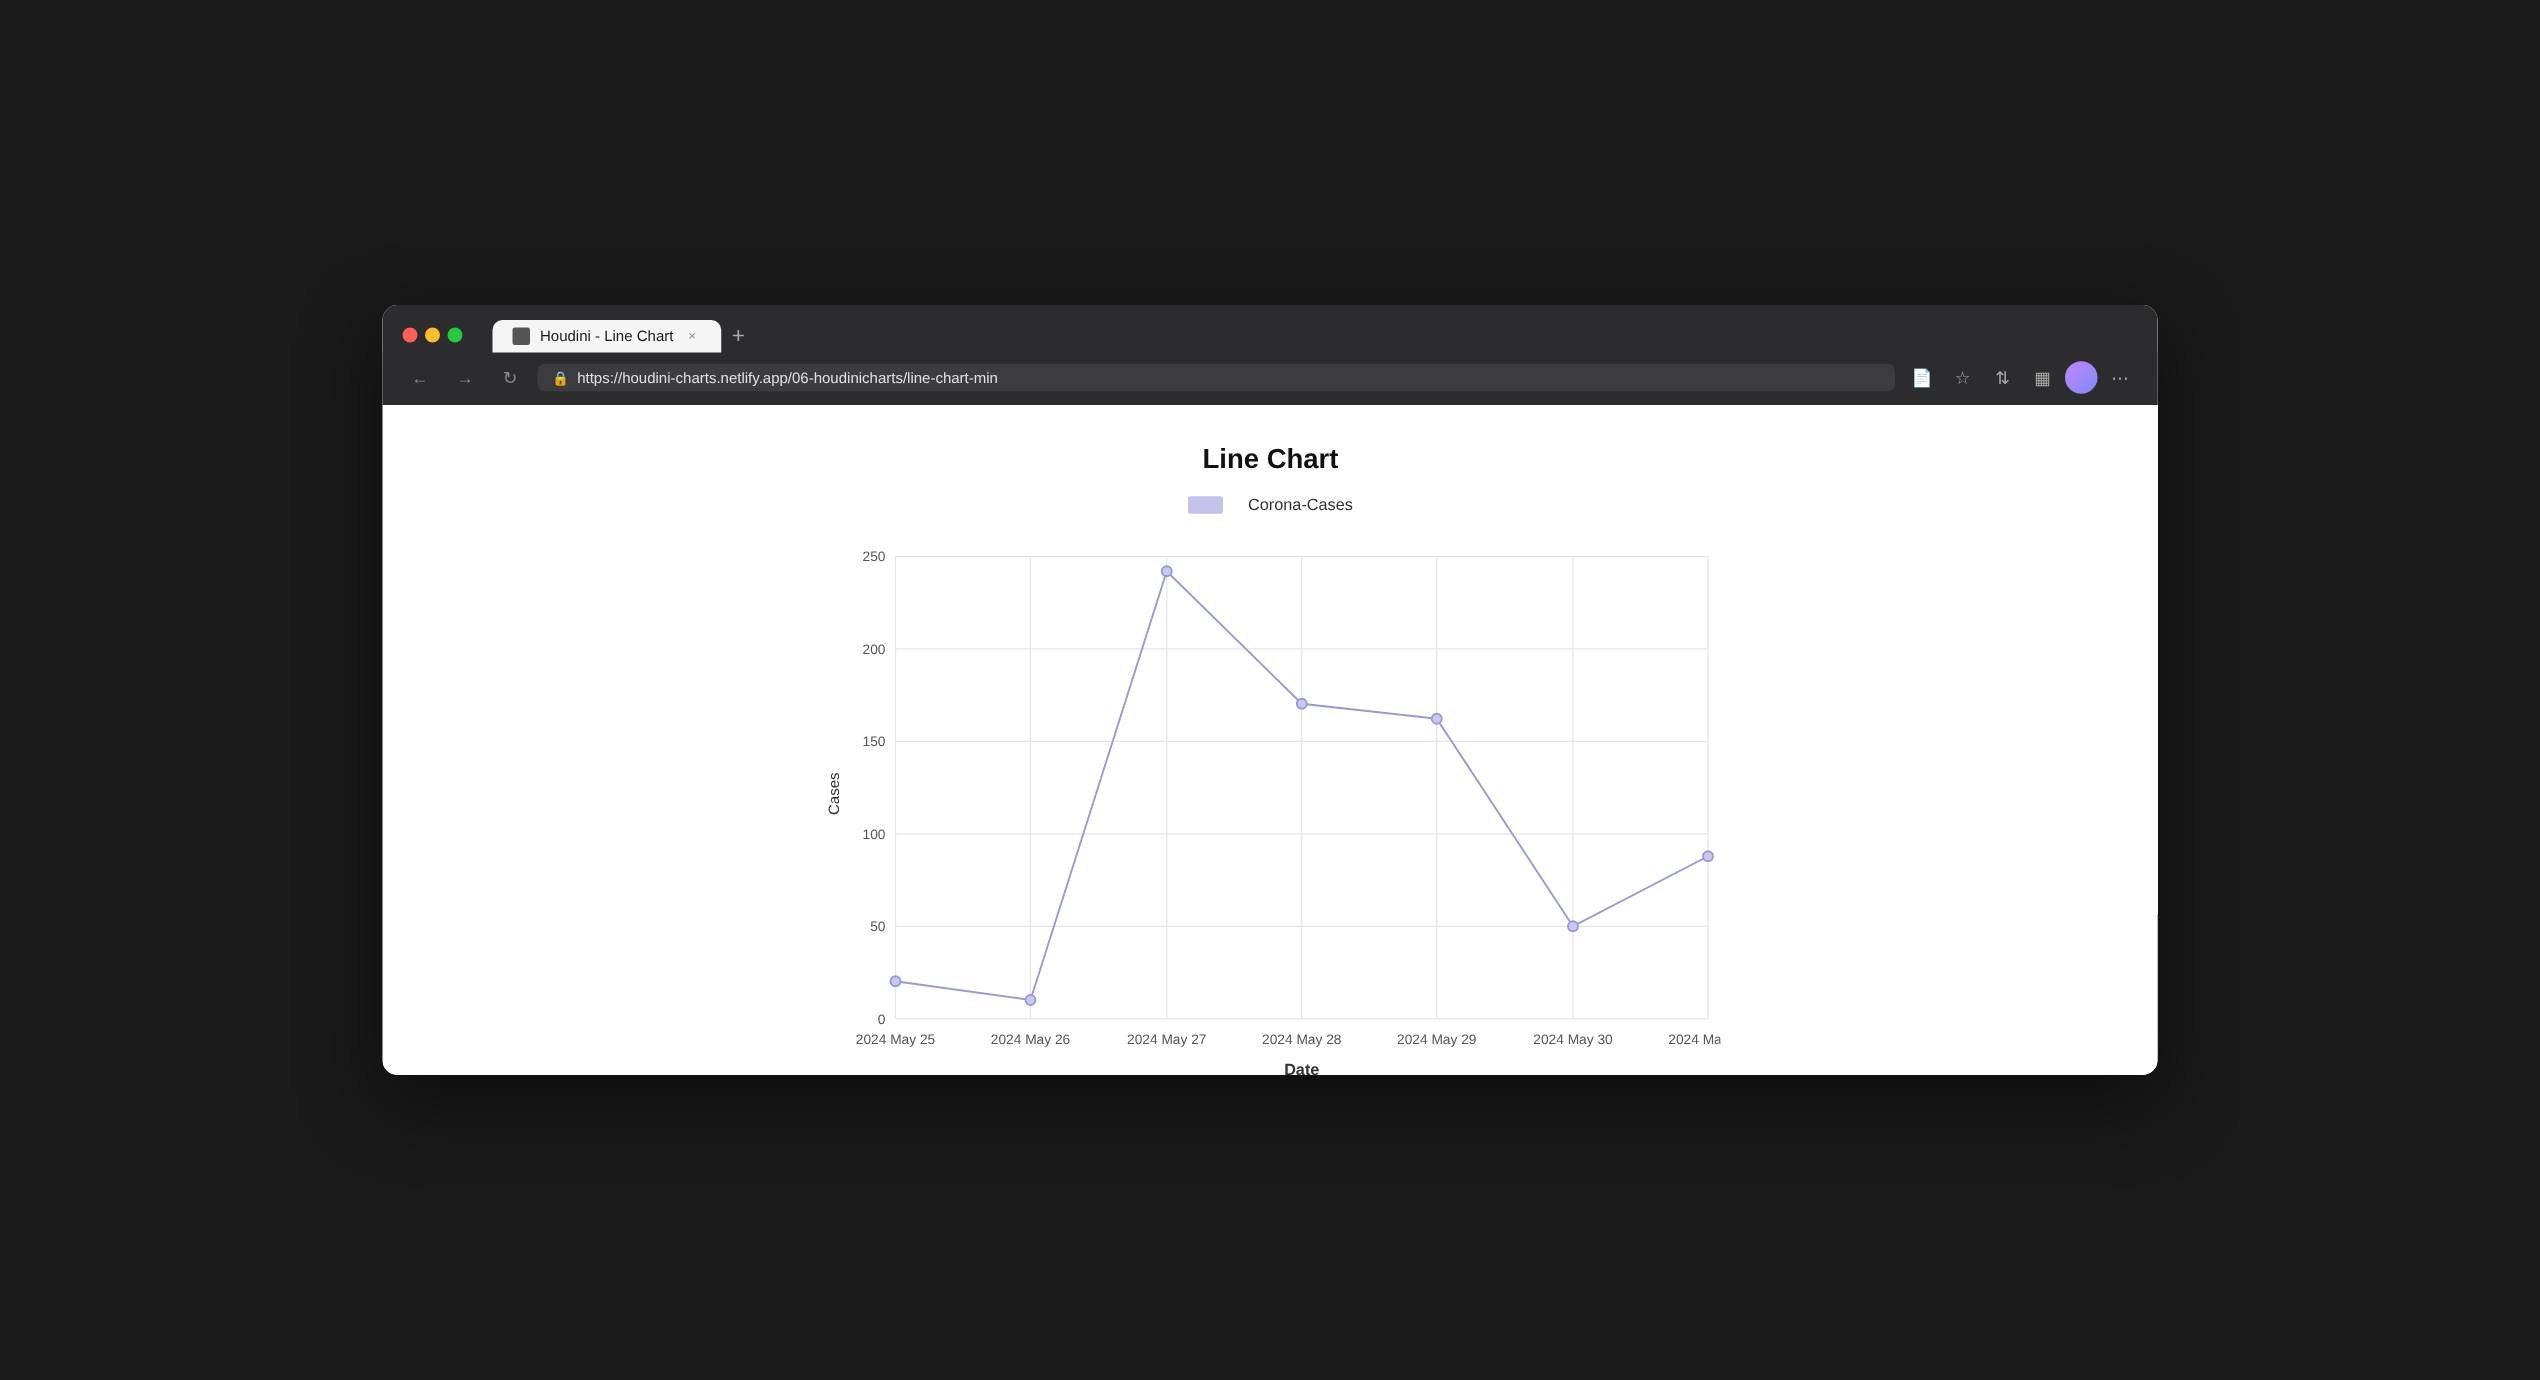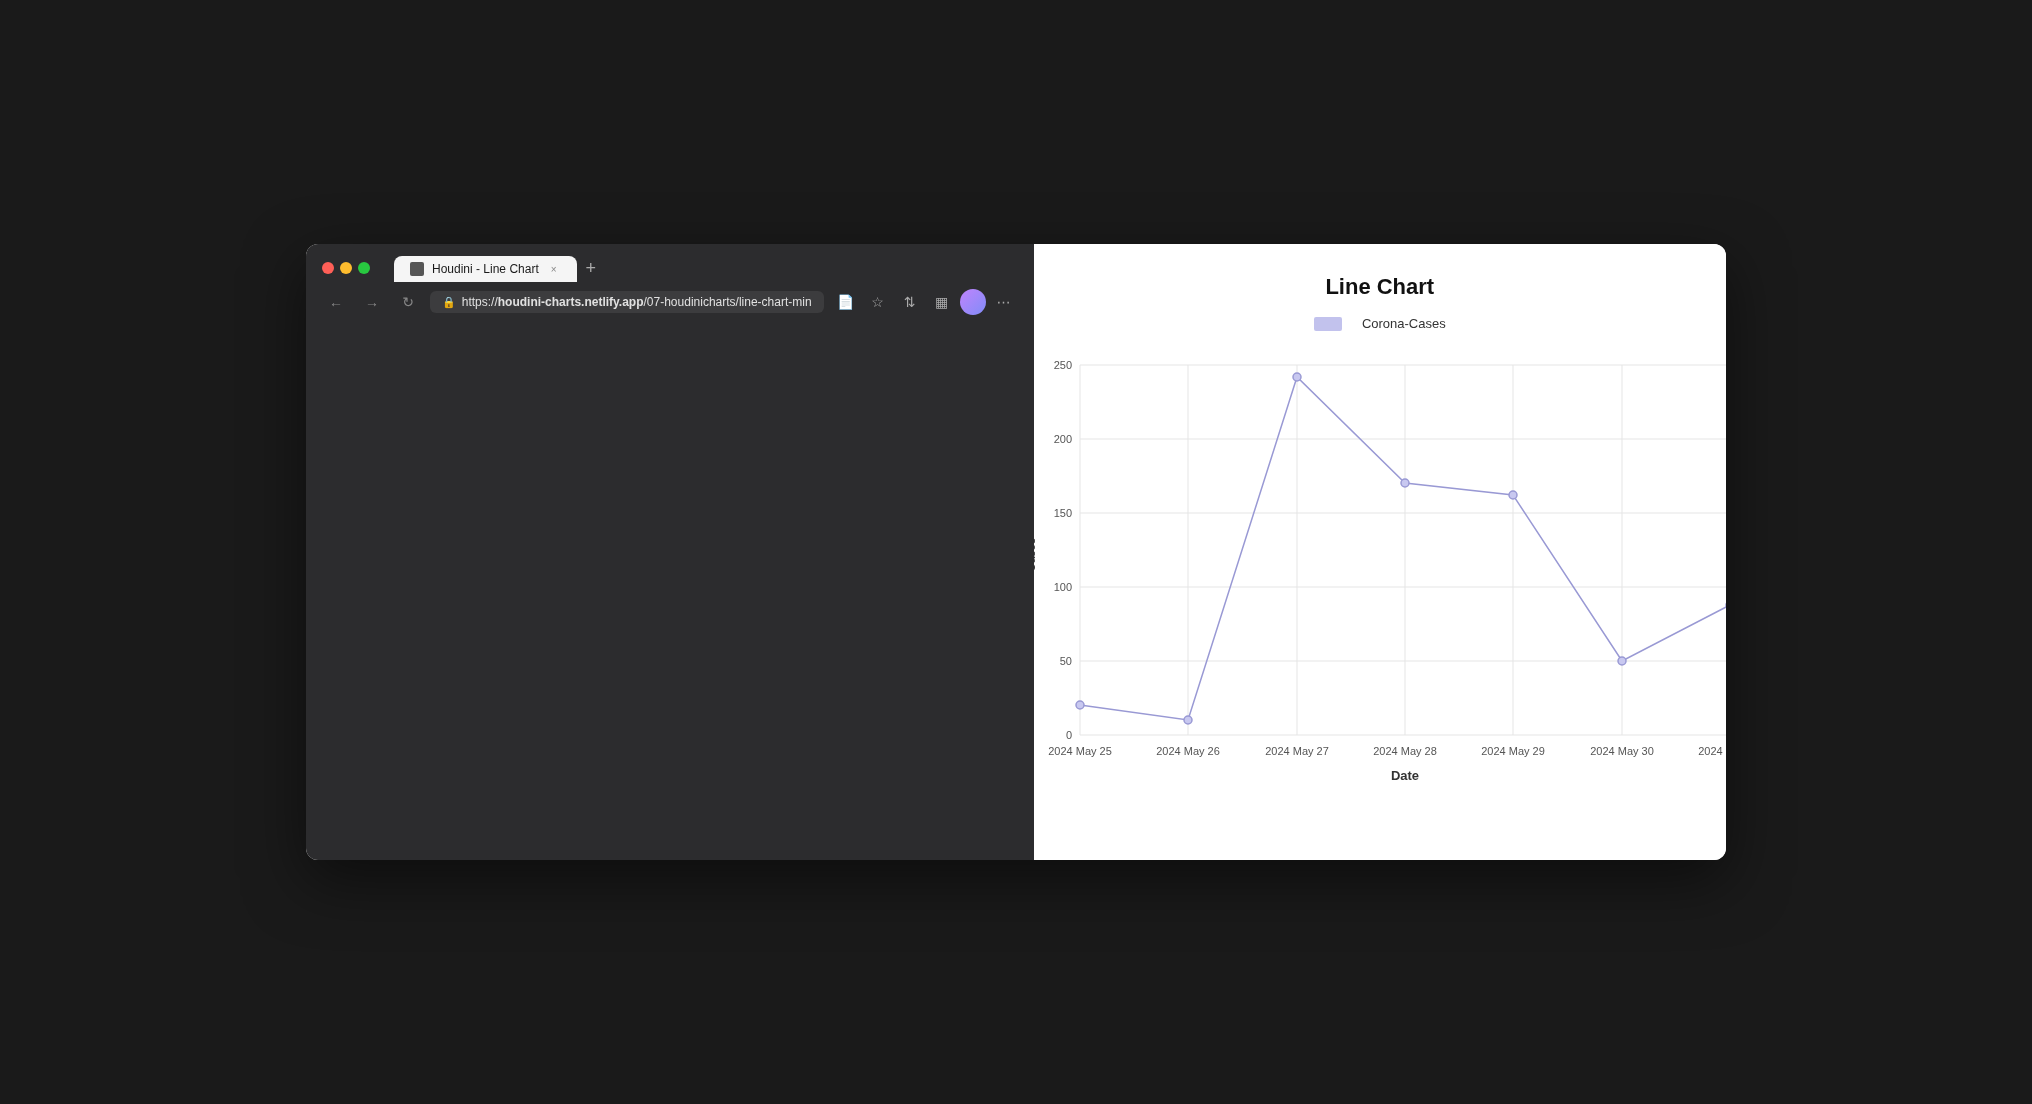--- a/index.html
+++ b/index.html
@@ -14,21 +14,21 @@
     }
 
     .browser-window {
       width: 1420px;
       height: 616px;
       background: #ffffff;
       border-radius: 12px;
       overflow: hidden;
       box-shadow: 0 20px 60px rgba(0,0,0,0.5);
       display: flex;
-      flex-direction: row;
+      flex-direction: column;
     }
 
     .browser-chrome {
       background: #2c2c2e;
       padding: 0;
       flex-shrink: 0;
     }
 
     .title-bar {
       display: flex;
@@ -157,21 +157,21 @@
       color: #aaa;
       font-size: 11px;
     }
 
     .address-text {
       font-size: 12px;
       color: #e0e0e0;
     }
 
     .address-text .domain {
-      font-weight: 700;
+      font-weight: 400;
     }
 
     .toolbar-icons {
       display: flex;
       gap: 4px;
       align-items: center;
     }
 
     .toolbar-icon {
       width: 28px;
@@ -256,21 +256,21 @@
         <div class="new-tab-btn">+</div>
       </div>
     </div>
     <div class="address-bar-row">
       <div class="nav-btn">←</div>
       <div class="nav-btn">→</div>
       <div class="nav-btn">↻</div>
       <div class="address-bar">
         <span class="address-icon">🔒</span>
         <span class="address-text">
-          https://<span class="domain">houdini-charts.netlify.app</span><span>/07-houdinicharts/line-chart-min</span>
+          https://<span class="domain">houdini-charts.netlify.app</span><span>/06-houdinicharts/line-chart-min</span>
         </span>
       </div>
       <div class="toolbar-icons">
         <div class="toolbar-icon">📄</div>
         <div class="toolbar-icon">☆</div>
         <div class="toolbar-icon">⇅</div>
         <div class="toolbar-icon">▦</div>
         <div class="user-avatar"></div>
         <div class="toolbar-icon">⋯</div>
       </div>

